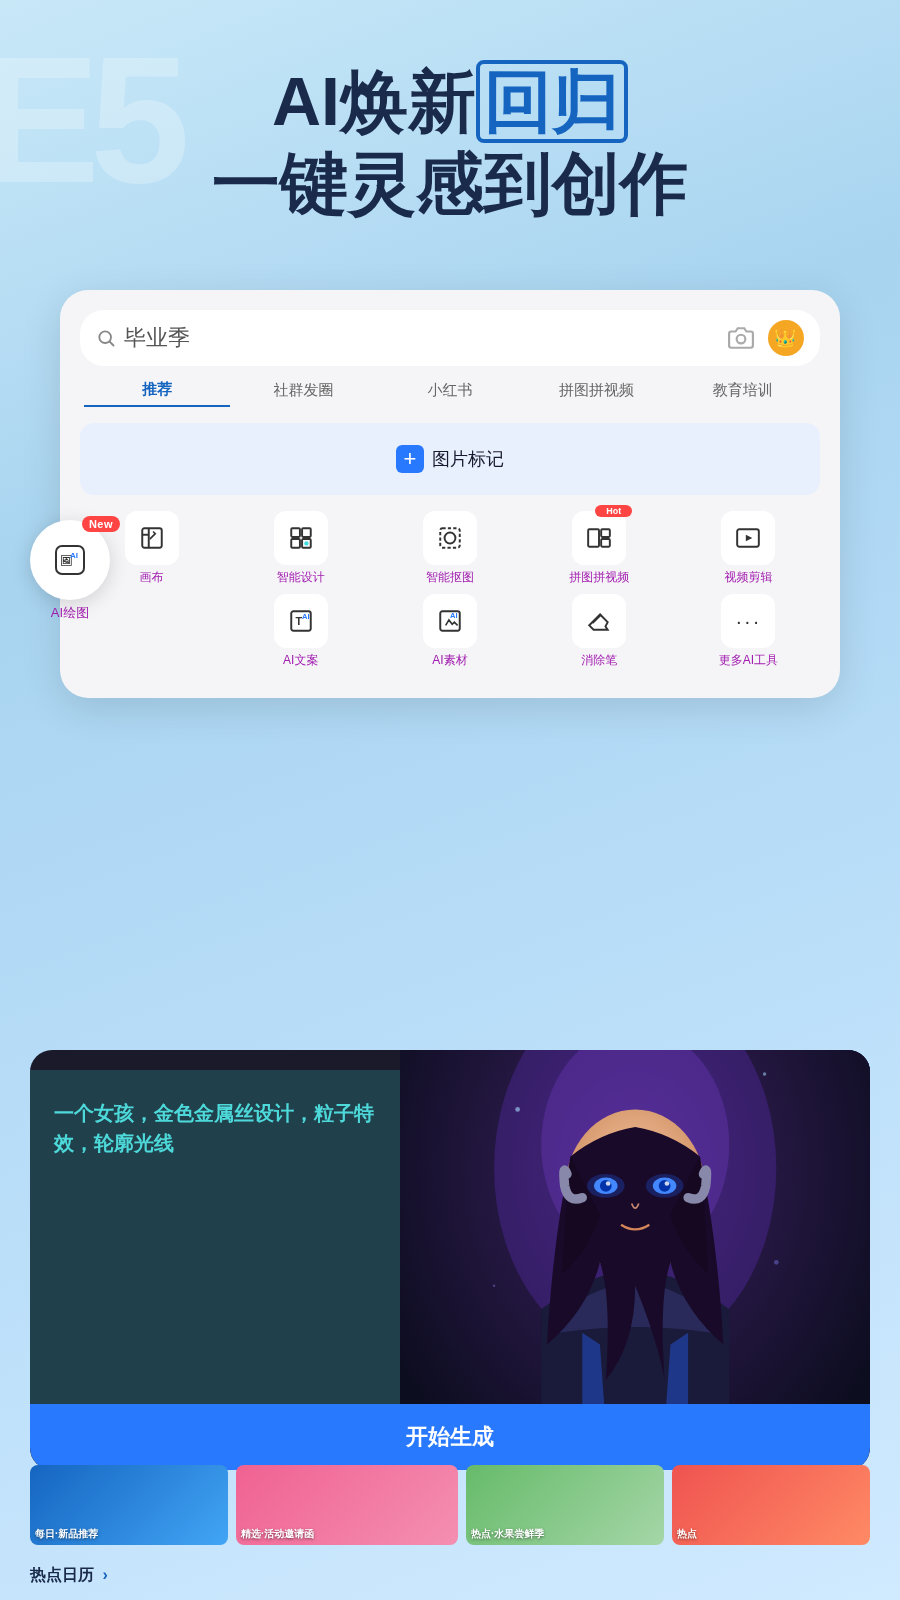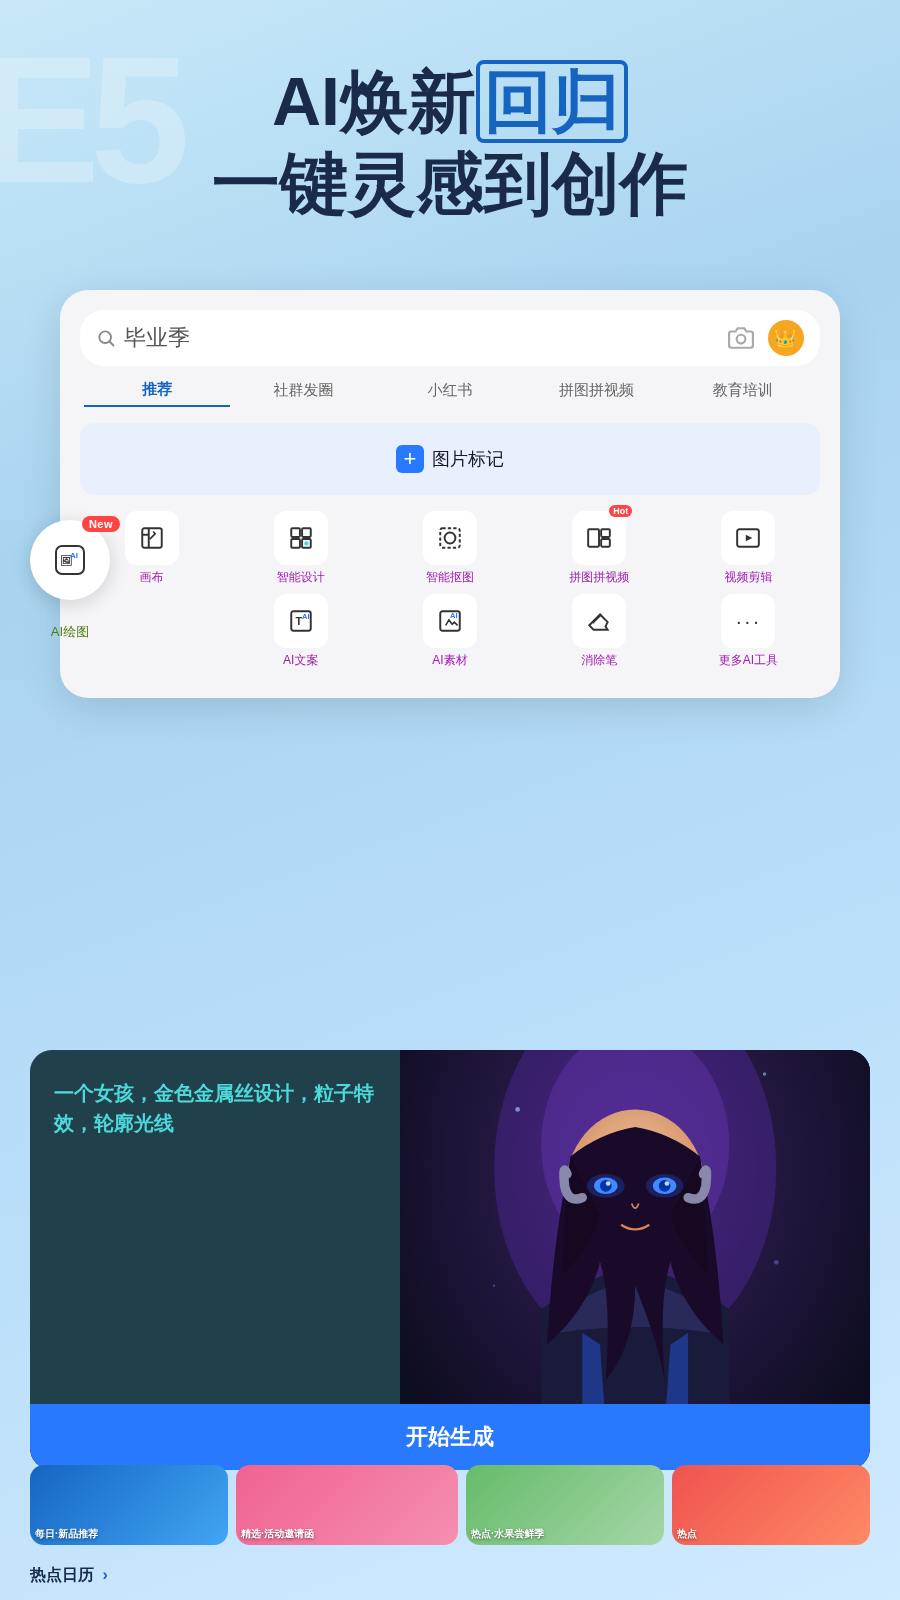--- a/index.html
+++ b/index.html
@@ -191,21 +191,21 @@
       line-height: 1.2;
     }
     .hot-badge {
       position: absolute;
       top: -6px;
       right: -6px;
       background: #ff4444;
       color: white;
       font-size: 9px;
       font-weight: 700;
-      padding: 1px 4px;
+      padding: 1px 11px;
       border-radius: 6px;
     }
 
     
     .ai-draw-float {
       position: absolute;
       left: 30px;
       top: 520px;
       z-index: 10;
       display: flex;
@@ -231,22 +231,22 @@
       background: #ff4444;
       color: white;
       font-size: 11px;
       font-weight: 800;
       padding: 2px 7px;
       border-radius: 8px;
       letter-spacing: 0.5px;
     }
     .ai-draw-label {
       font-size: 13px;
-      color: #4d7c0f;
-      margin-top: 23px;
+      color: #a21caf;
+      margin-top: 4px;
       font-weight: 500;
     }
 
     
     .dark-card {
       position: absolute;
       bottom: 130px;
       left: 30px;
       right: 30px;
       background: #1a1a2a;
@@ -262,20 +262,21 @@
       flex: 1;
       position: relative;
     }
     .dark-card-left {
       width: 44%;
       padding: 28px 20px 20px 24px;
       background: rgba(50, 180, 180, 0.25);
       display: flex;
       flex-direction: column;
       justify-content: flex-start;
+      margin-top: 20px;
     }
     .prompt-text {
       font-size: 20px;
       font-weight: 600;
       color: #4dd9d9;
       line-height: 1.5;
     }
     .dark-card-right {
       flex: 1;
       background: linear-gradient(135deg, #2a2a4a, #1a1a3a);
@@ -316,21 +317,21 @@
       left: 30px;
       right: 30px;
       display: flex;
       gap: 8px;
       z-index: 3;
       overflow: hidden;
     }
     .thumb-item {
       flex: 1;
       height: 80px;
-      border-radius: 14px;
+      border-radius: 8px;
       overflow: hidden;
       position: relative;
     }
     .thumb-bg-1 { background: linear-gradient(135deg, #1565c0, #42a5f5); }
     .thumb-bg-2 { background: linear-gradient(135deg, #f06292, #f48fb1); padding-left: 24px; }
     .thumb-bg-3 { background: linear-gradient(135deg, #66bb6a, #a5d6a7); }
     .thumb-bg-4 { background: linear-gradient(135deg, #ef5350, #ff8a65); }
     .thumb-label {
       position: absolute;
       bottom: 5px;

